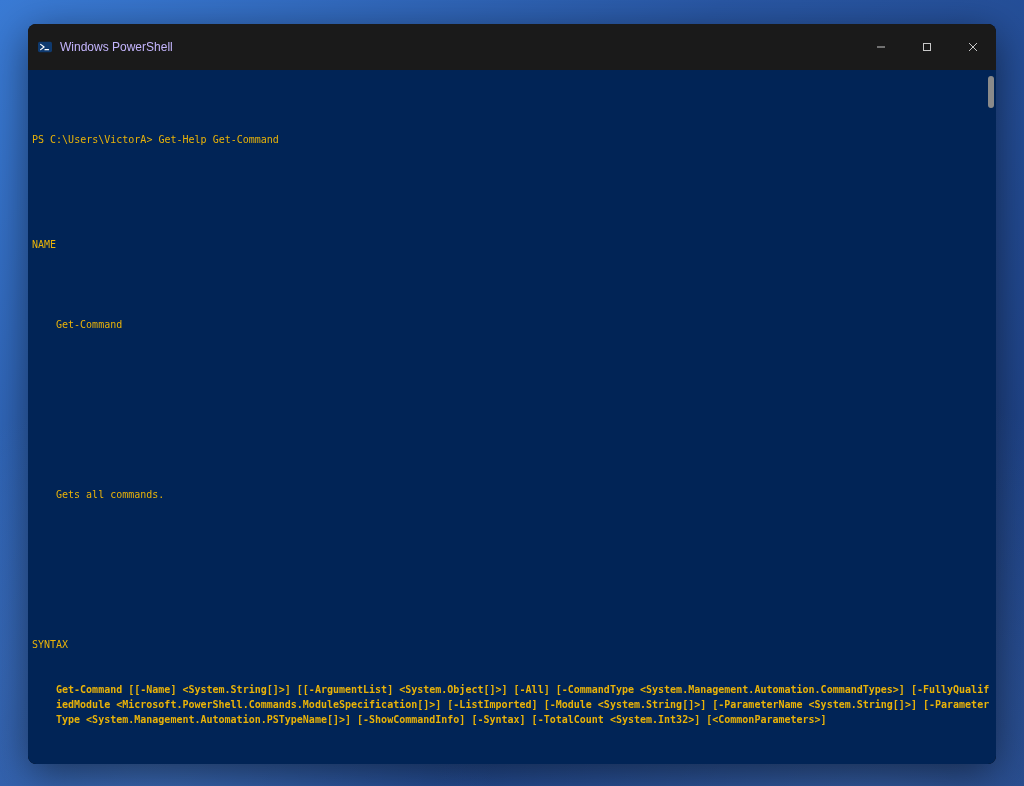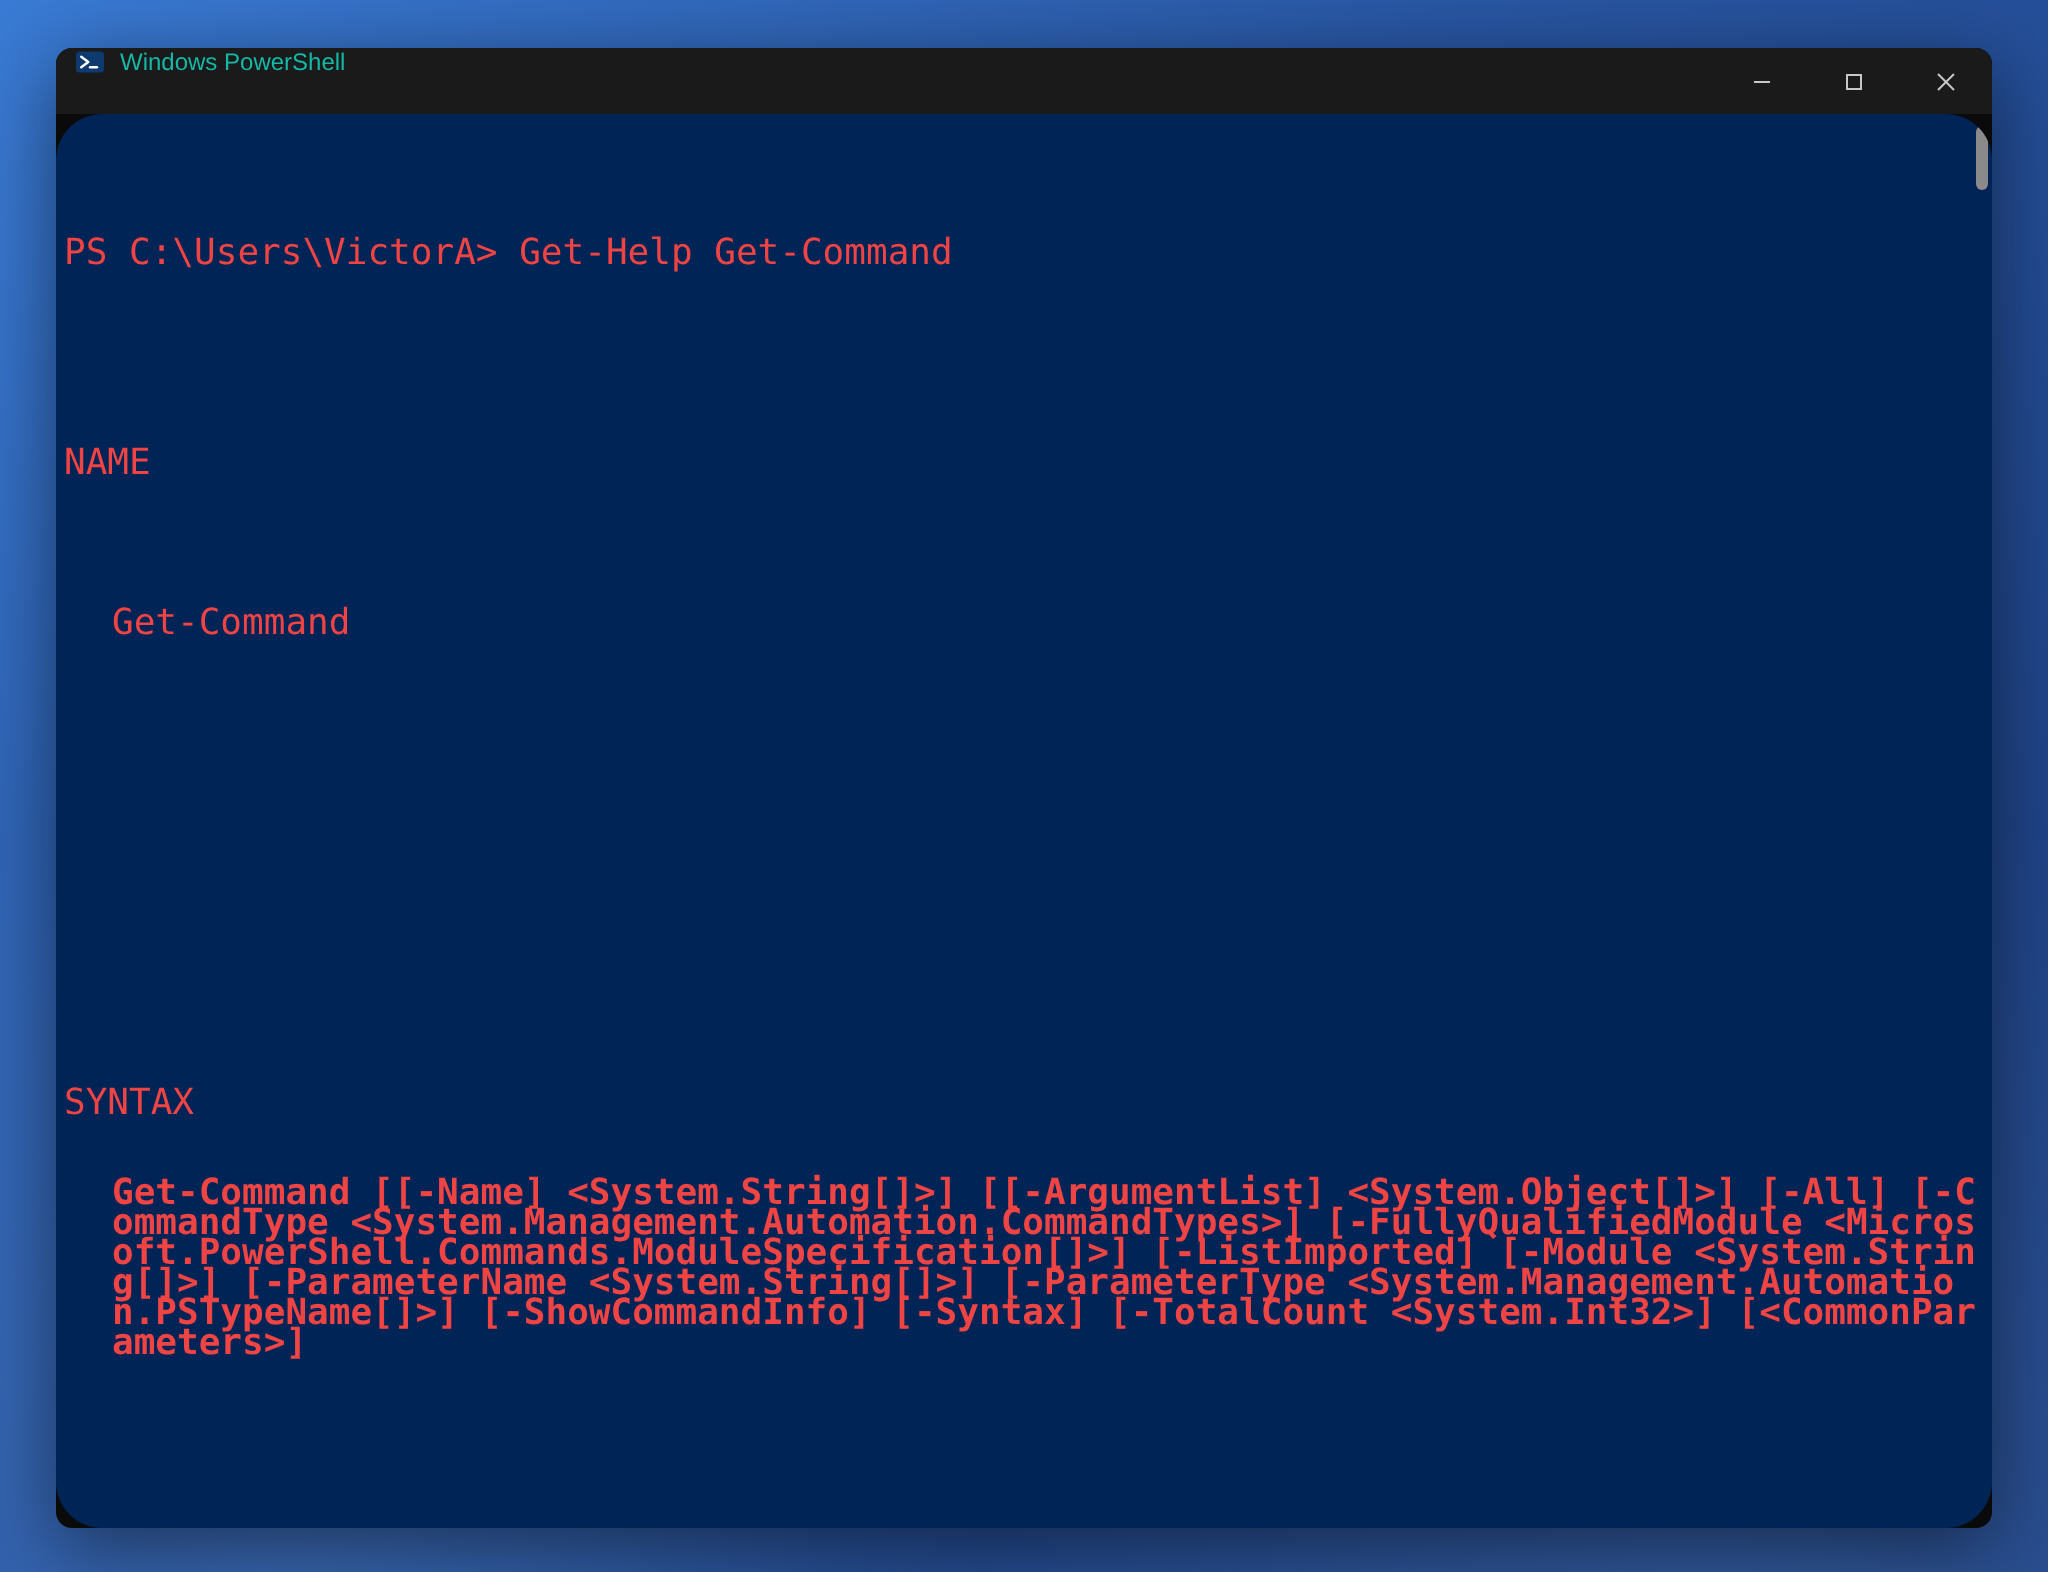--- a/index.html
+++ b/index.html
@@ -42,26 +42,26 @@
     height: 740px;
     background: #0a0a0a;
     border-radius: 8px;
     box-shadow: 0 10px 40px rgba(0,0,0,0.5);
     display: flex;
     flex-direction: column;
     overflow: hidden;
   }
 
   .titlebar {
-    height: 33px;
+    height: 46px;
     background: #1a1a1a;
     display: flex;
-    align-items: flex-start;
+    align-items: center;
     padding: 0 0 0 10px;
-    color: #14b8a6;
+    color: #c4b5fd;
     font-size: 12px;
     flex-shrink: 0;
   }
   .titlebar .app-icon {
     width: 14px;
     height: 14px;
     margin-right: 8px;
     display: inline-block;
   }
   .titlebar .app-icon svg { display: block; }
@@ -79,30 +79,29 @@
     display: flex;
     align-items: center;
     justify-content: center;
     color: #c8c8c8;
   }
   .win-btn svg { display: block; }
 
   .terminal {
     flex: 1;
     background: #012456;
-    color: #ef4444;
+    color: #eab308;
     font-family: Consolas, "Lucida Console", monospace;
-    font-size: 18px;
+    font-size: 10px;
     line-height: 15px;
     padding: 2px 4px 4px 4px;
     white-space: pre-wrap;
     word-break: break-all;
     overflow: hidden;
     position: relative;
-    border-radius: 23px;
   }
   .terminal .scrollbar {
     position: absolute;
     right: 2px;
     top: 6px;
     width: 6px;
     height: 32px;
     background: #8a8a8a;
     border-radius: 3px;
   }
@@ -159,20 +158,21 @@
     <div class="scrollbar"></div>
 
     <div class="prompt-line"><span>PS C:\Users\VictorA&gt;</span> <span>Get-Help Get-Command</span></div>
 
     <div class="section">
       <div class="heading">NAME</div>
       <div class="body-indent">Get-Command</div>
     </div>
 
     <div class="section">
+      <div class="body-indent">Gets all commands.</div>
     </div>
 
     <div class="section" style="margin-top:30px;">
       <div class="heading">SYNTAX</div>
       <div class="wrap-block">Get-Command [[-Name] &lt;System.String[]&gt;] [[-ArgumentList] &lt;System.Object[]&gt;] [-All] [-CommandType &lt;System.Management.Automation.CommandTypes&gt;] [-FullyQualifiedModule &lt;Microsoft.PowerShell.Commands.ModuleSpecification[]&gt;] [-ListImported] [-Module &lt;System.String[]&gt;] [-ParameterName &lt;System.String[]&gt;] [-ParameterType &lt;System.Management.Automation.PSTypeName[]&gt;] [-ShowCommandInfo] [-Syntax] [-TotalCount &lt;System.Int32&gt;] [&lt;CommonParameters&gt;]</div>
       <div style="height:15px;"></div>
       
     </div>
 
     

